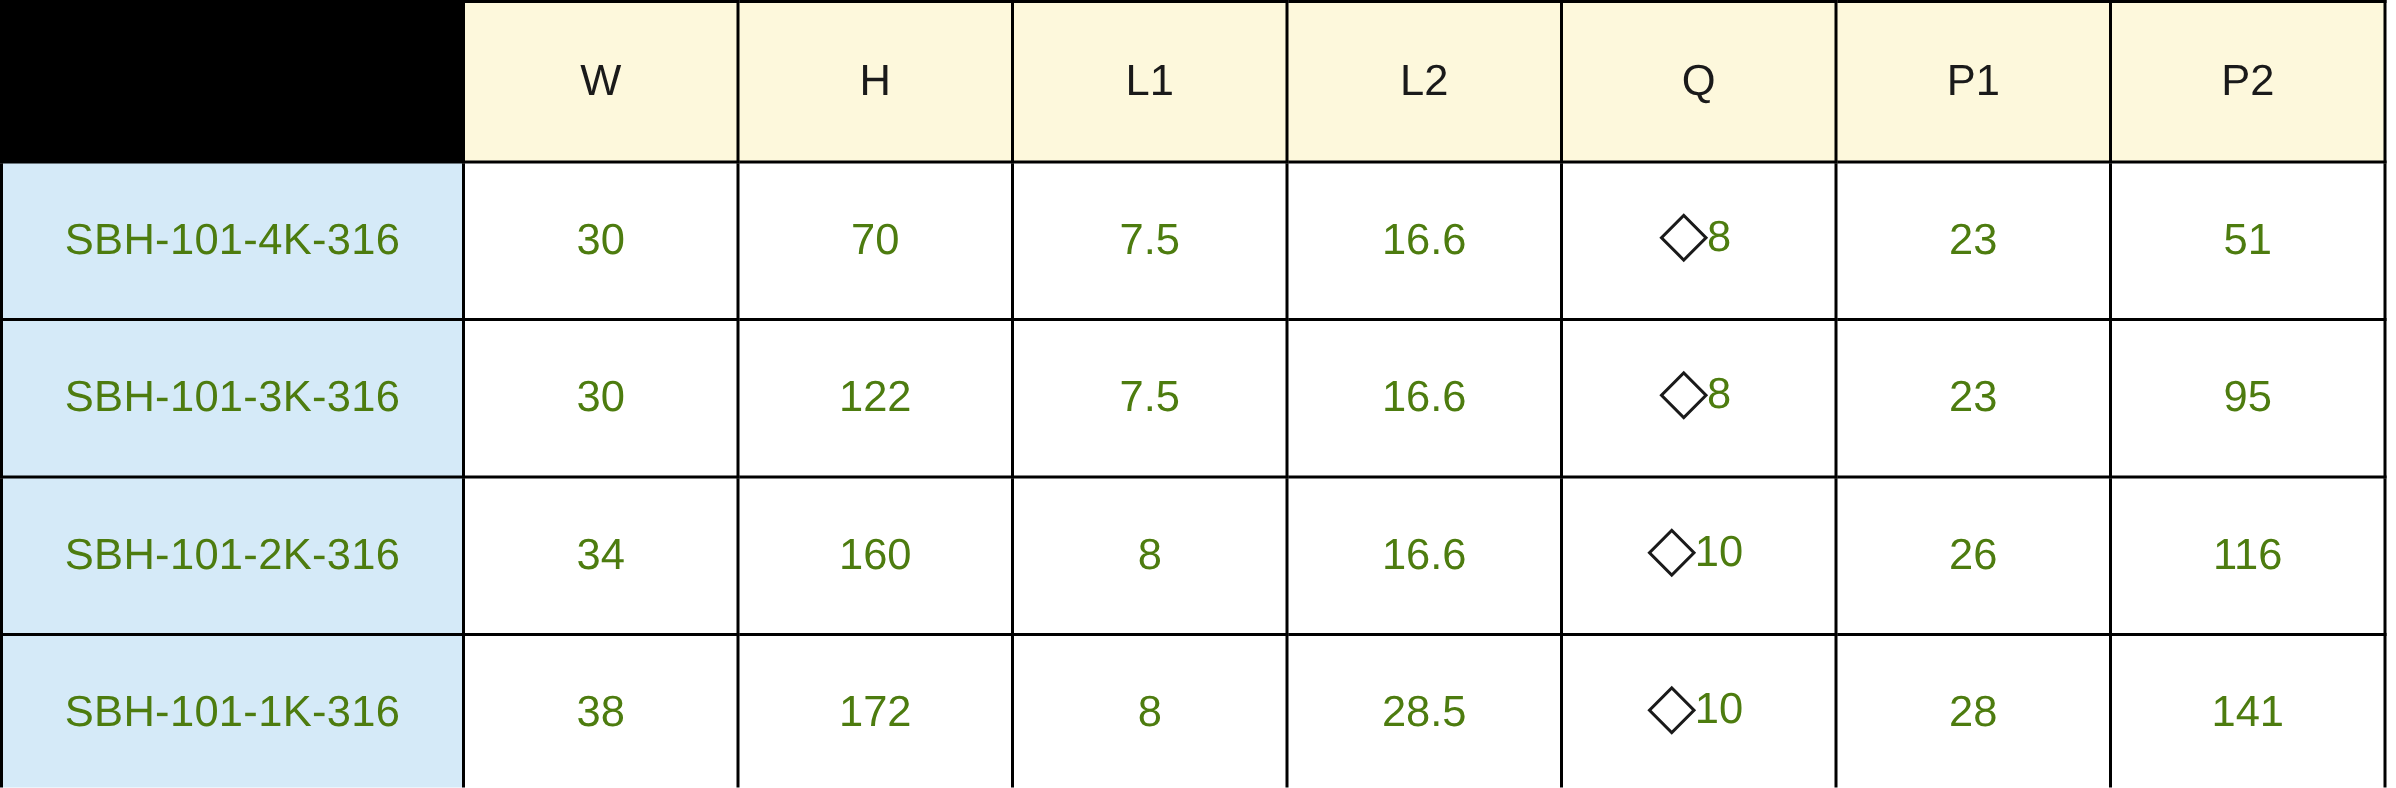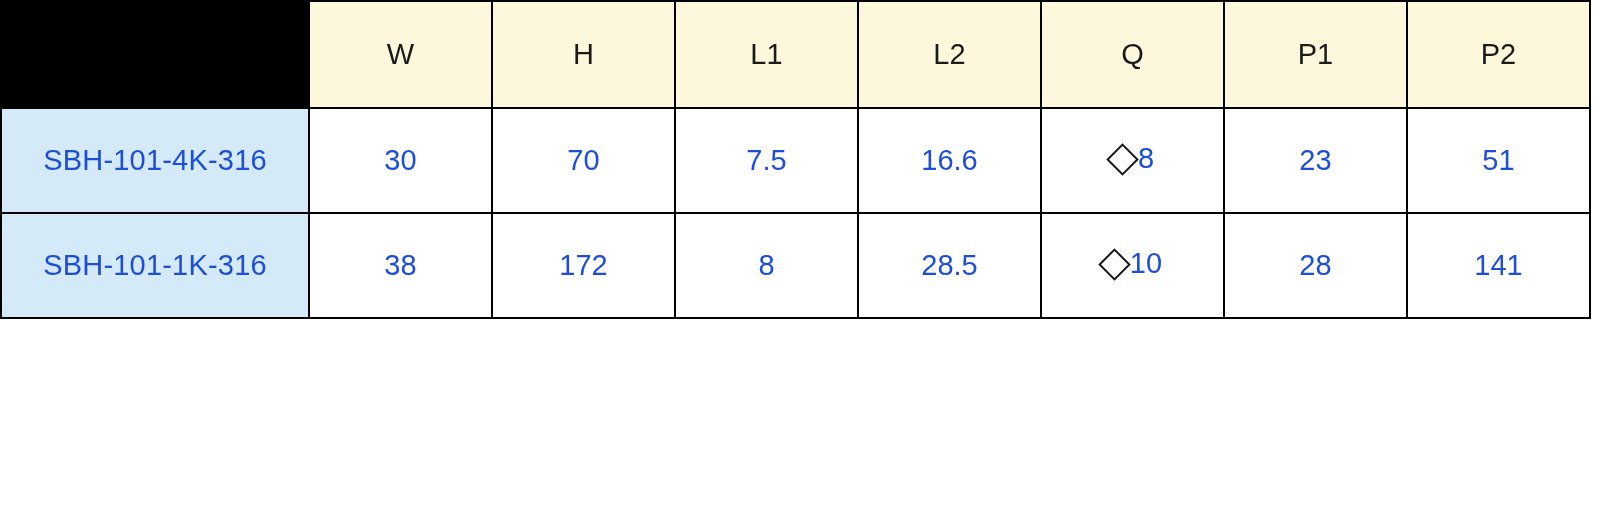--- a/index.html
+++ b/index.html
@@ -35,21 +35,21 @@
 
   table.spec-table th,
   table.spec-table td {
     border: 2px solid #000000;
     padding: 0;
     height: 103px;
     text-align: center;
     vertical-align: middle;
     font-weight: normal;
     font-size: 29px;
-    color: #1d4ed8;
+    color: #4d7c0f;
     line-height: 1.1;
     background: #ffffff;
     white-space: nowrap;
   }
   table.spec-table thead th {
     height: 105px;
     background: #fdf8dc;
     font-size: 29px;
     color: #1a1a1a;
   }
@@ -119,20 +119,50 @@
         <td>
           <span class="q-value">
             <span class="diamond-icon"></span>
             <span>8</span>
           </span>
         </td>
         <td>23</td>
         <td>51</td>
       </tr>
       <tr>
+        <td class="model-cell">SBH-101-3K-316</td>
+        <td>30</td>
+        <td>122</td>
+        <td>7.5</td>
+        <td>16.6</td>
+        <td>
+          <span class="q-value">
+            <span class="diamond-icon"></span>
+            <span>8</span>
+          </span>
+        </td>
+        <td>23</td>
+        <td>95</td>
+      </tr>
+      <tr>
+        <td class="model-cell">SBH-101-2K-316</td>
+        <td>34</td>
+        <td>160</td>
+        <td>8</td>
+        <td>16.6</td>
+        <td>
+          <span class="q-value">
+            <span class="diamond-icon"></span>
+            <span>10</span>
+          </span>
+        </td>
+        <td>26</td>
+        <td>116</td>
+      </tr>
+      <tr>
         <td class="model-cell">SBH-101-1K-316</td>
         <td>38</td>
         <td>172</td>
         <td>8</td>
         <td>28.5</td>
         <td>
           <span class="q-value">
             <span class="diamond-icon"></span>
             <span>10</span>
           </span>

